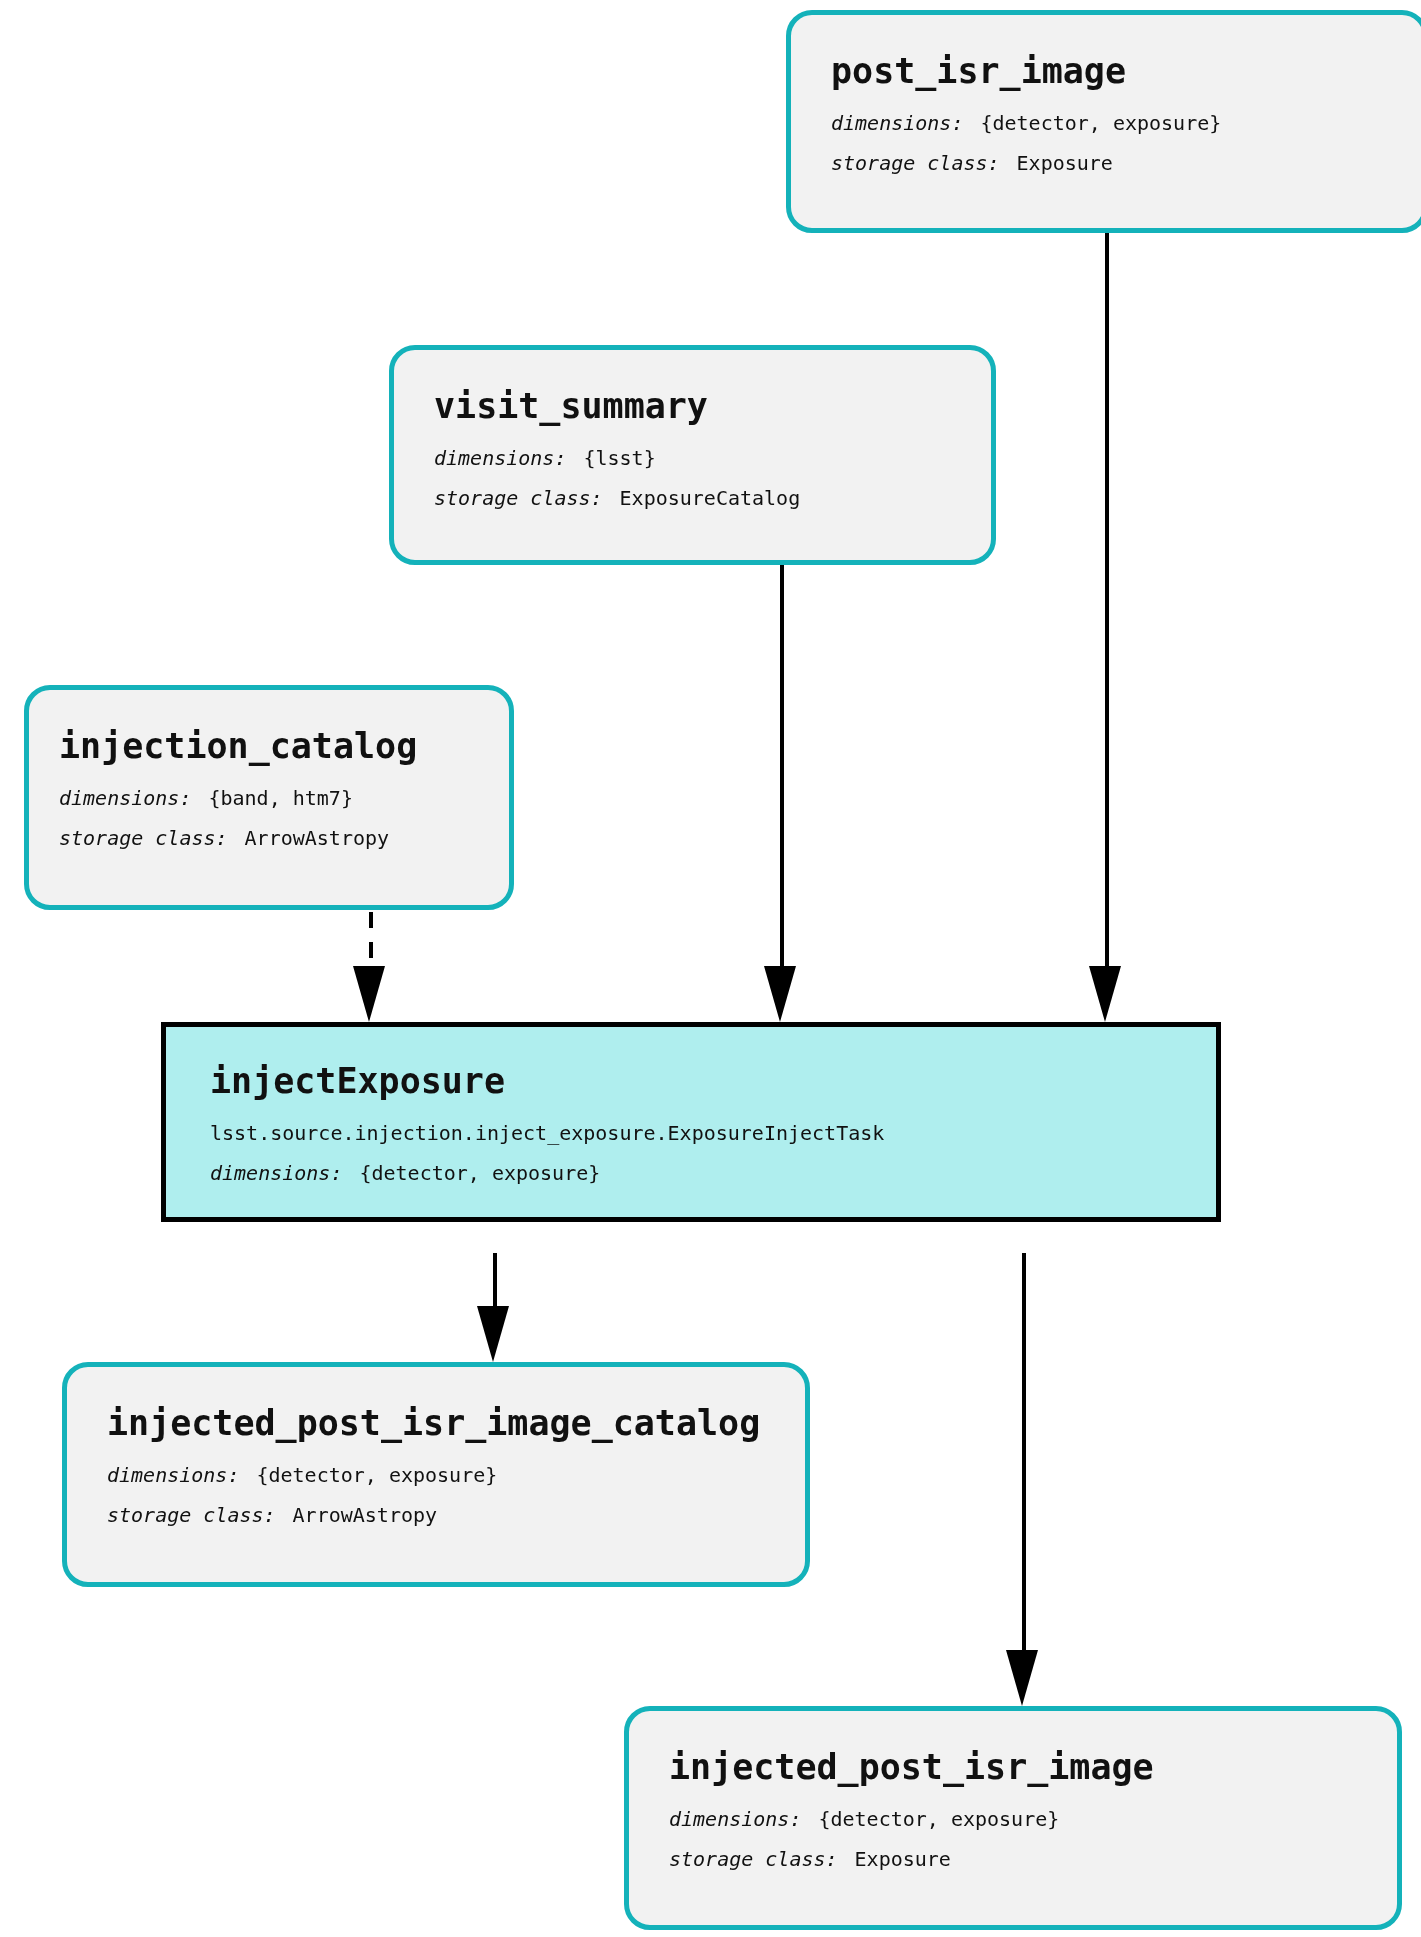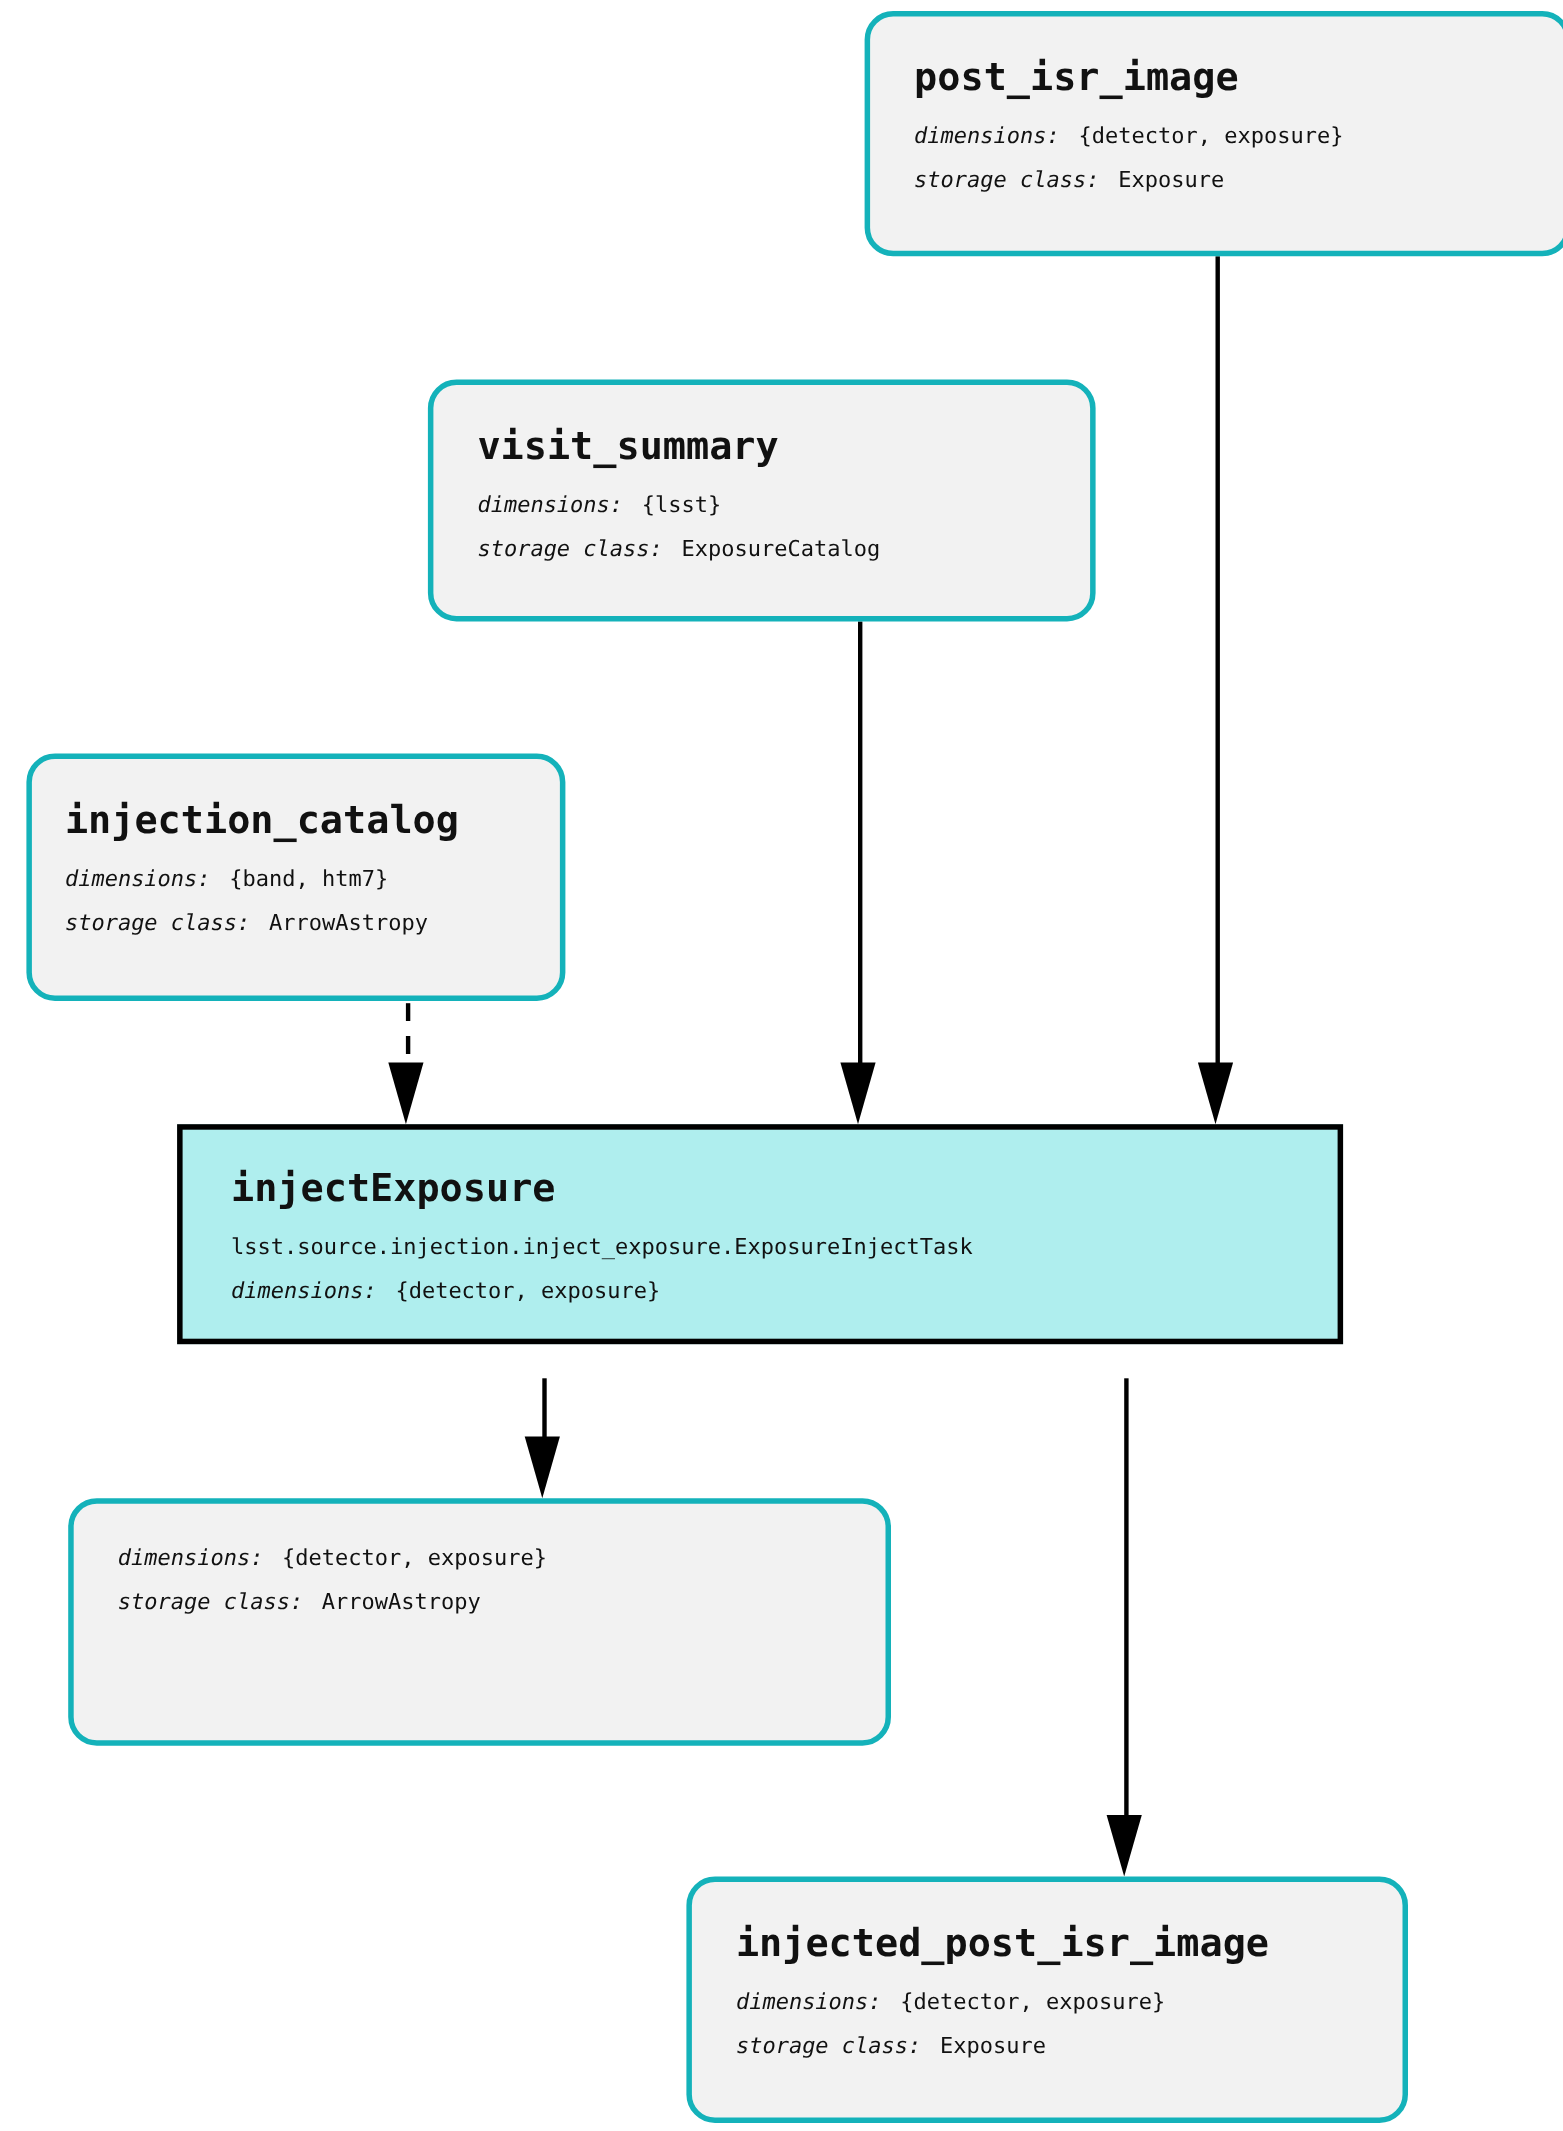--- a/index.html
+++ b/index.html
@@ -20,21 +20,21 @@
   .node-title { font-weight:bold; font-size:35px; line-height:1.15; margin:0 0 19px 0; white-space:nowrap; }
   .node-line  { font-size:20px; line-height:1.3; margin:0 0 14px 0; white-space:nowrap; }
   .lbl { font-style:italic; margin-right:17px; }
 
   
   #n-post   { left:770px;  top:10px;   width:642px;  height:223px; }
   #n-visit  { left:373px;  top:345px;  width:607px;  height:220px; }
   #n-injcat { left:8px;    top:685px;  width:490px;  height:225px;padding-left:30px; }
   #n-task   { left:145px;  top:1022px; width:1060px; height:200px; }
   #n-outcat { left:46px;   top:1362px; width:748px;  height:225px; }
-  #n-outimg { left:608px;  top:1706px; width:656px;  height:224px; }
+  #n-outimg { left:608px;  top:1706px; width:778px;  height:224px; }
 
   
   .vline { position:absolute; width:4px; background:#000000; }
   .vdash { position:absolute; width:4px;
            background:repeating-linear-gradient(to bottom,#000000 0 16px,transparent 16px 30px); }
   .ahead { position:absolute; width:0; height:0;
            border-left:16px solid transparent; border-right:16px solid transparent;
            border-top:56px solid #000000; }
 
   #e1-line { left:1089px; top:233px;  height:734px; }
@@ -100,20 +100,21 @@
 
   <div class="node task" id="n-task">
     <div class="node-title">injectExposure</div>
     <div class="node-line">lsst.source.injection.inject_exposure.ExposureInjectTask</div>
     <div class="node-line">
       <span class="lbl">dimensions:</span><span>{detector, exposure}</span>
     </div>
   </div>
 
   <div class="node dataset" id="n-outcat">
+    <div class="node-title">injected_post_isr_image_catalog</div>
     <div class="node-line">
       <span class="lbl">dimensions:</span><span>{detector, exposure}</span>
     </div>
     <div class="node-line">
       <span class="lbl">storage class:</span><span>ArrowAstropy</span>
     </div>
   </div>
 
   <div class="node dataset" id="n-outimg">
     <div class="node-title">injected_post_isr_image</div>

